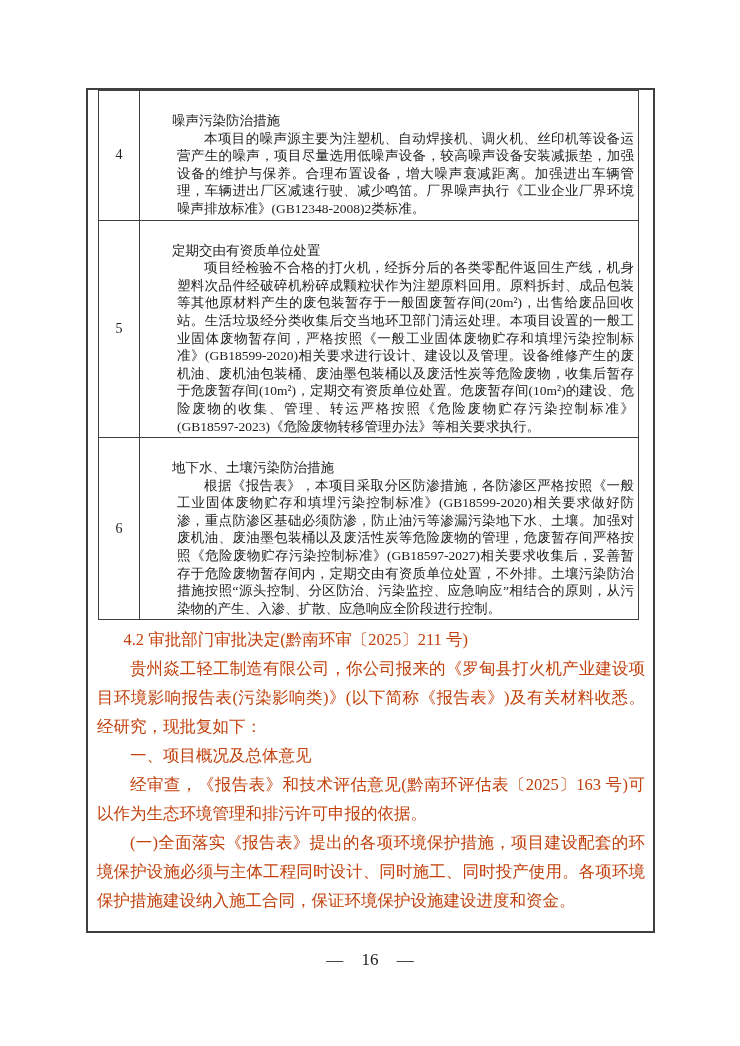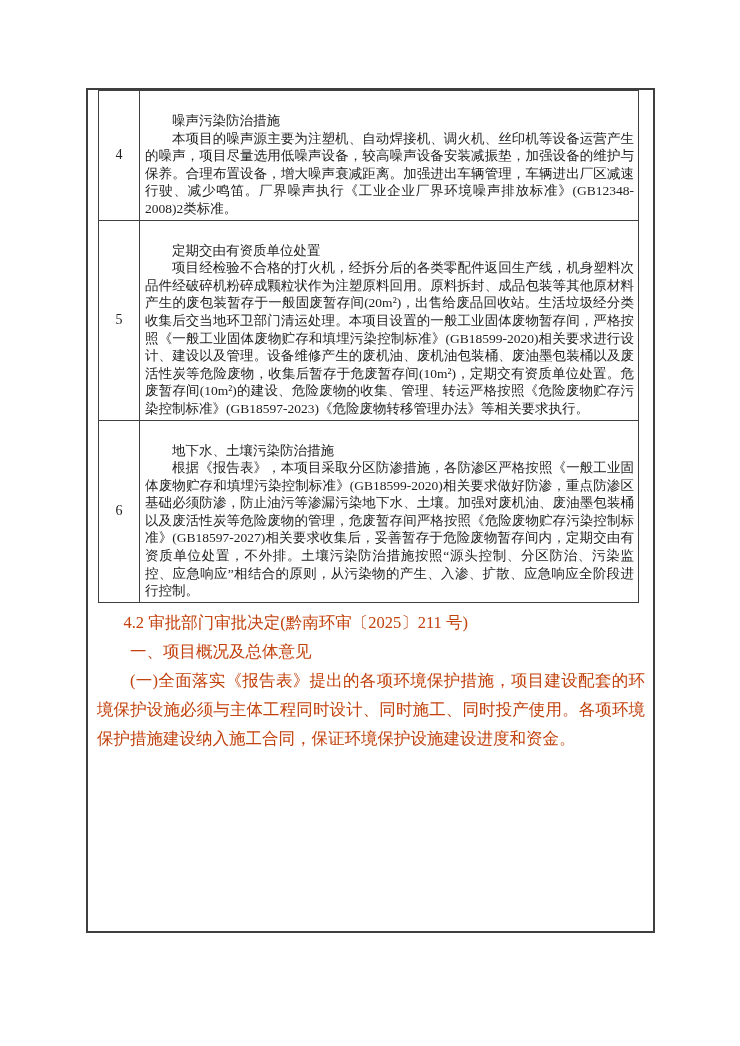--- a/index.html
+++ b/index.html
@@ -17,21 +17,21 @@
   table.measures td{
     border:1.5px solid #3f3f3f;vertical-align:middle;
   }
   td.num{
     width:38px;text-align:center;font-size:14px;color:#222;
   }
   td.cell{
     padding:1px 4px 2px 5px;font-size:13.5px;line-height:17.6px;color:#1d1d1d;
   }
   .cell-title{text-indent:2em;margin-top:20px;}
-  .cell-body{text-indent:2em;text-align:justify;}
+  .cell-body{text-indent:2em;text-align:justify;margin-left:32px;}
   .body-text{margin:5px 8px 0 9px;font-size:16.5px;line-height:29px;color:#c2410c;}
   .heading{margin:2px 0 0 0;text-indent:1.6em;}
   .para{margin:0;text-indent:2em;text-align:justify;}
   .footer{
     position:absolute;left:0;top:950px;width:100%;text-align:center;
     font-size:17px;color:#222;word-spacing:14px;
   }
 </style>
 </head>
 <body>
@@ -60,20 +60,23 @@
         <td class="cell">
           <div class="cell-title">地下水、土壤污染防治措施</div>
           <div class="cell-body">根据《报告表》，本项目采取分区防渗措施，各防渗区严格按照《一般工业固体废物贮存和填埋污染控制标准》(GB18599-2020)相关要求做好防渗，重点防渗区基础必须防渗，防止油污等渗漏污染地下水、土壤。加强对废机油、废油墨包装桶以及废活性炭等危险废物的管理，危废暂存间严格按照《危险废物贮存污染控制标准》(GB18597-2027)相关要求收集后，妥善暂存于危险废物暂存间内，定期交由有资质单位处置，不外排。土壤污染防治措施按照“源头控制、分区防治、污染监控、应急响应”相结合的原则，从污染物的产生、入渗、扩散、应急响应全阶段进行控制。</div>
         </td>
       </tr>
     </tbody>
       </table>
 
     <div class="body-text">
       <p class="heading">4.2 审批部门审批决定(黔南环审〔2025〕211 号)</p>
+      <p class="para">贵州焱工轻工制造有限公司，你公司报来的《罗甸县打火机产业建设项目环境影响报告表(污染影响类)》(以下简称《报告表》)及有关材料收悉。经研究，现批复如下：</p>
       <p class="para">一、项目概况及总体意见</p>
+      <p class="para">经审查，《报告表》和技术评估意见(黔南环评估表〔2025〕163 号)可以作为生态环境管理和排污许可申报的依据。</p>
       <p class="para">(一)全面落实《报告表》提出的各项环境保护措施，项目建设配套的环境保护设施必须与主体工程同时设计、同时施工、同时投产使用。各项环境保护措施建设纳入施工合同，保证环境保护设施建设进度和资金。</p>
 
     </div>
 
   </div>
 
+  <div class="footer">— 16 —</div>
 </div>
 
 </body></html>

